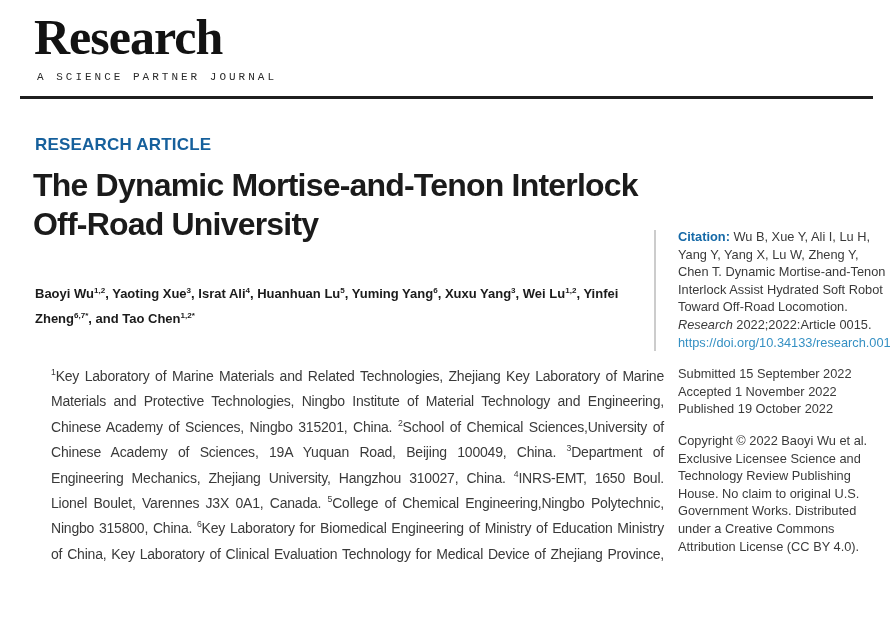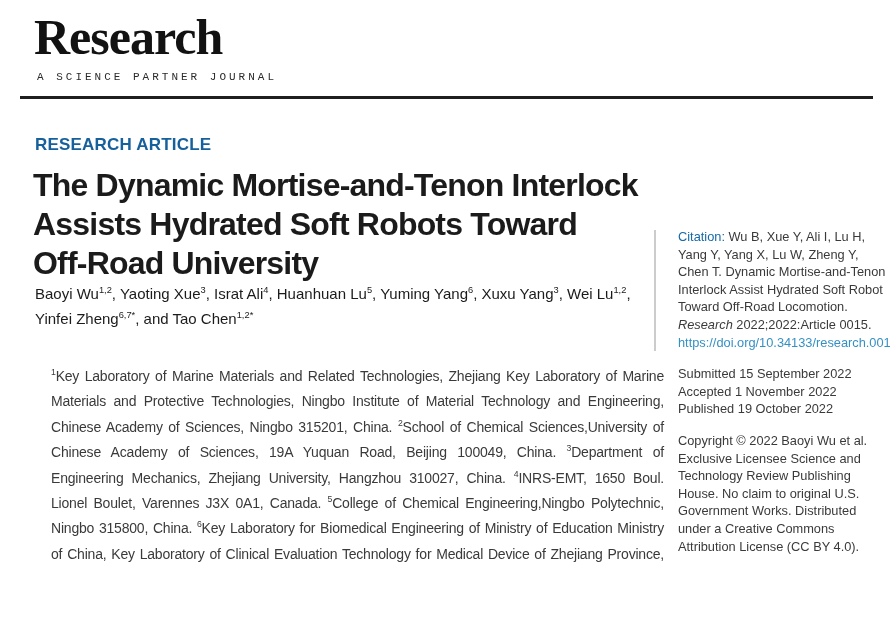--- a/index.html
+++ b/index.html
@@ -11,60 +11,59 @@
         font-weight:700;font-size:50px;letter-spacing:-1px;color:#121212;}
   .tagline{position:absolute;left:37px;top:71px;font-size:11px;letter-spacing:3px;
         color:#2b2b2b;font-weight:400;font-family:Liberation Mono, monospace;}
   .rule{position:absolute;left:20px;top:96px;width:853px;height:2.5px;background:#1f1f1f;}
 
   
   .kicker{position:absolute;left:35px;top:135px;font-size:17px;font-weight:700;
         letter-spacing:.2px;color:var(--heading-blue,#16609c);text-align:center;}
   .title{position:absolute;left:33px;top:166px;margin:0;font-size:32px;line-height:39px;
         font-weight:700;letter-spacing:-.8px;color:#1b1b1b;}
-  .authors{position:absolute;left:35px;top:282px;width:612px;font-size:15px;
-        line-height:24.5px;font-weight:400;color:#1b1b1b;}
+  .authors{position:absolute;left:35px;top:282px;width:612px;font-size:13px;
+        line-height:24.5px;font-weight:700;color:#1b1b1b;}
   .authors sup{font-size:62%;line-height:0;}
 
   
   .affiliations{position:absolute;left:35px;top:348px;width:613px;margin:16px;
         font-size:14px;line-height:25.4px;letter-spacing:-.2px;color:#3a3a3a;
         text-align:justify;}
   .affiliations sup{font-size:62%;line-height:0;}
 
   
   .correspondence{position:absolute;left:35px;top:589px;width:720px;font-size:14.2px;
         color:#2f2f2f;white-space:nowrap;font-weight:bold;}
 
   
   .vrule{position:absolute;left:654px;top:230px;width:1.5px;height:121px;background:#cccccc;}
   .sidebar{position:absolute;left:678px;top:228px;width:208px;font-size:12.8px;
         line-height:17.6px;color:#3a3a3a;}
   .sidebar p{margin:0 0 14px 0;}
   .dates{margin:0 0 14px 0;}
-  .cite-label{font-weight:400;color:var(--label-blue,#1569a7);}
+  .cite-label{font-weight:700;color:var(--label-blue,#1569a7);}
   .it{font-style:italic;}
   .link{color:var(--link-blue,#3590c3);text-decoration:none;cursor:pointer;}
 </style>
 </head>
 <body>
 
 <div class="page">
 
   <header>
     <div class="logo">Research</div>
     <div class="tagline">A SCIENCE PARTNER JOURNAL</div>
   </header>
   <div class="rule"></div>
 
   <div class="kicker">RESEARCH ARTICLE</div>
 
   <h1 class="title">
     <div>The Dynamic Mortise-and-Tenon Interlock</div>
-    <div>Assists Hydrated Soft Robots Toward</div>
     <div>Off-Road University</div>
   </h1>
 
   <div class="authors"><span>Baoyi Wu</span><sup>1,2</sup><span>, </span><span>Yaoting Xue</span><sup>3</sup><span>, </span><span>Israt Ali</span><sup>4</sup><span>, </span><span>Huanhuan Lu</span><sup>5</sup><span>, </span><span>Yuming Yang</span><sup>6</sup><span>, </span><span>Xuxu Yang</span><sup>3</sup><span>, </span><span>Wei Lu</span><sup>1,2</sup><span>, </span><span>Yinfei Zheng</span><sup>6,7*</sup><span>, and </span><span>Tao Chen</span><sup>1,2*</sup></div>
 
   <p class="affiliations"><sup>1</sup><span>Key Laboratory of Marine Materials and Related Technologies, Zhejiang Key Laboratory of Marine Materials and Protective Technologies, Ningbo Institute of Material Technology and Engineering, Chinese Academy of Sciences, Ningbo 315201, China. </span><sup>2</sup><span>School of Chemical Sciences,University of Chinese Academy of Sciences, 19A Yuquan Road, Beijing 100049, China. </span><sup>3</sup><span>Department of Engineering Mechanics, Zhejiang University, Hangzhou 310027, China. </span><sup>4</sup><span>INRS-EMT, 1650 Boul. Lionel Boulet, Varennes J3X 0A1, Canada. </span><sup>5</sup><span>College of Chemical Engineering,Ningbo Polytechnic, Ningbo 315800, China. </span><sup>6</sup><span>Key Laboratory for Biomedical Engineering of Ministry of Education Ministry of China, Key Laboratory of Clinical Evaluation Technology for Medical Device of Zhejiang Province, College of Biomedical Engineering and Instrument Science, Zhejiang University, Hangzhou 310027, China. </span><sup>7</sup><span>Research Center for Humanoid Sensing, Zhejiang Lab, Hangzhou 311100, China.</span></p>
 
   <div class="correspondence"><span>*Address correspondence to: </span><a href="#" class="link">zyfnjupt@zju.edu.cn</a><span> (Y.Z.); </span><a href="#" class="link">tao.chen@nimte.ac.cn</a><span> (T.C.)</span></div>
 
   <div class="vrule"></div>

